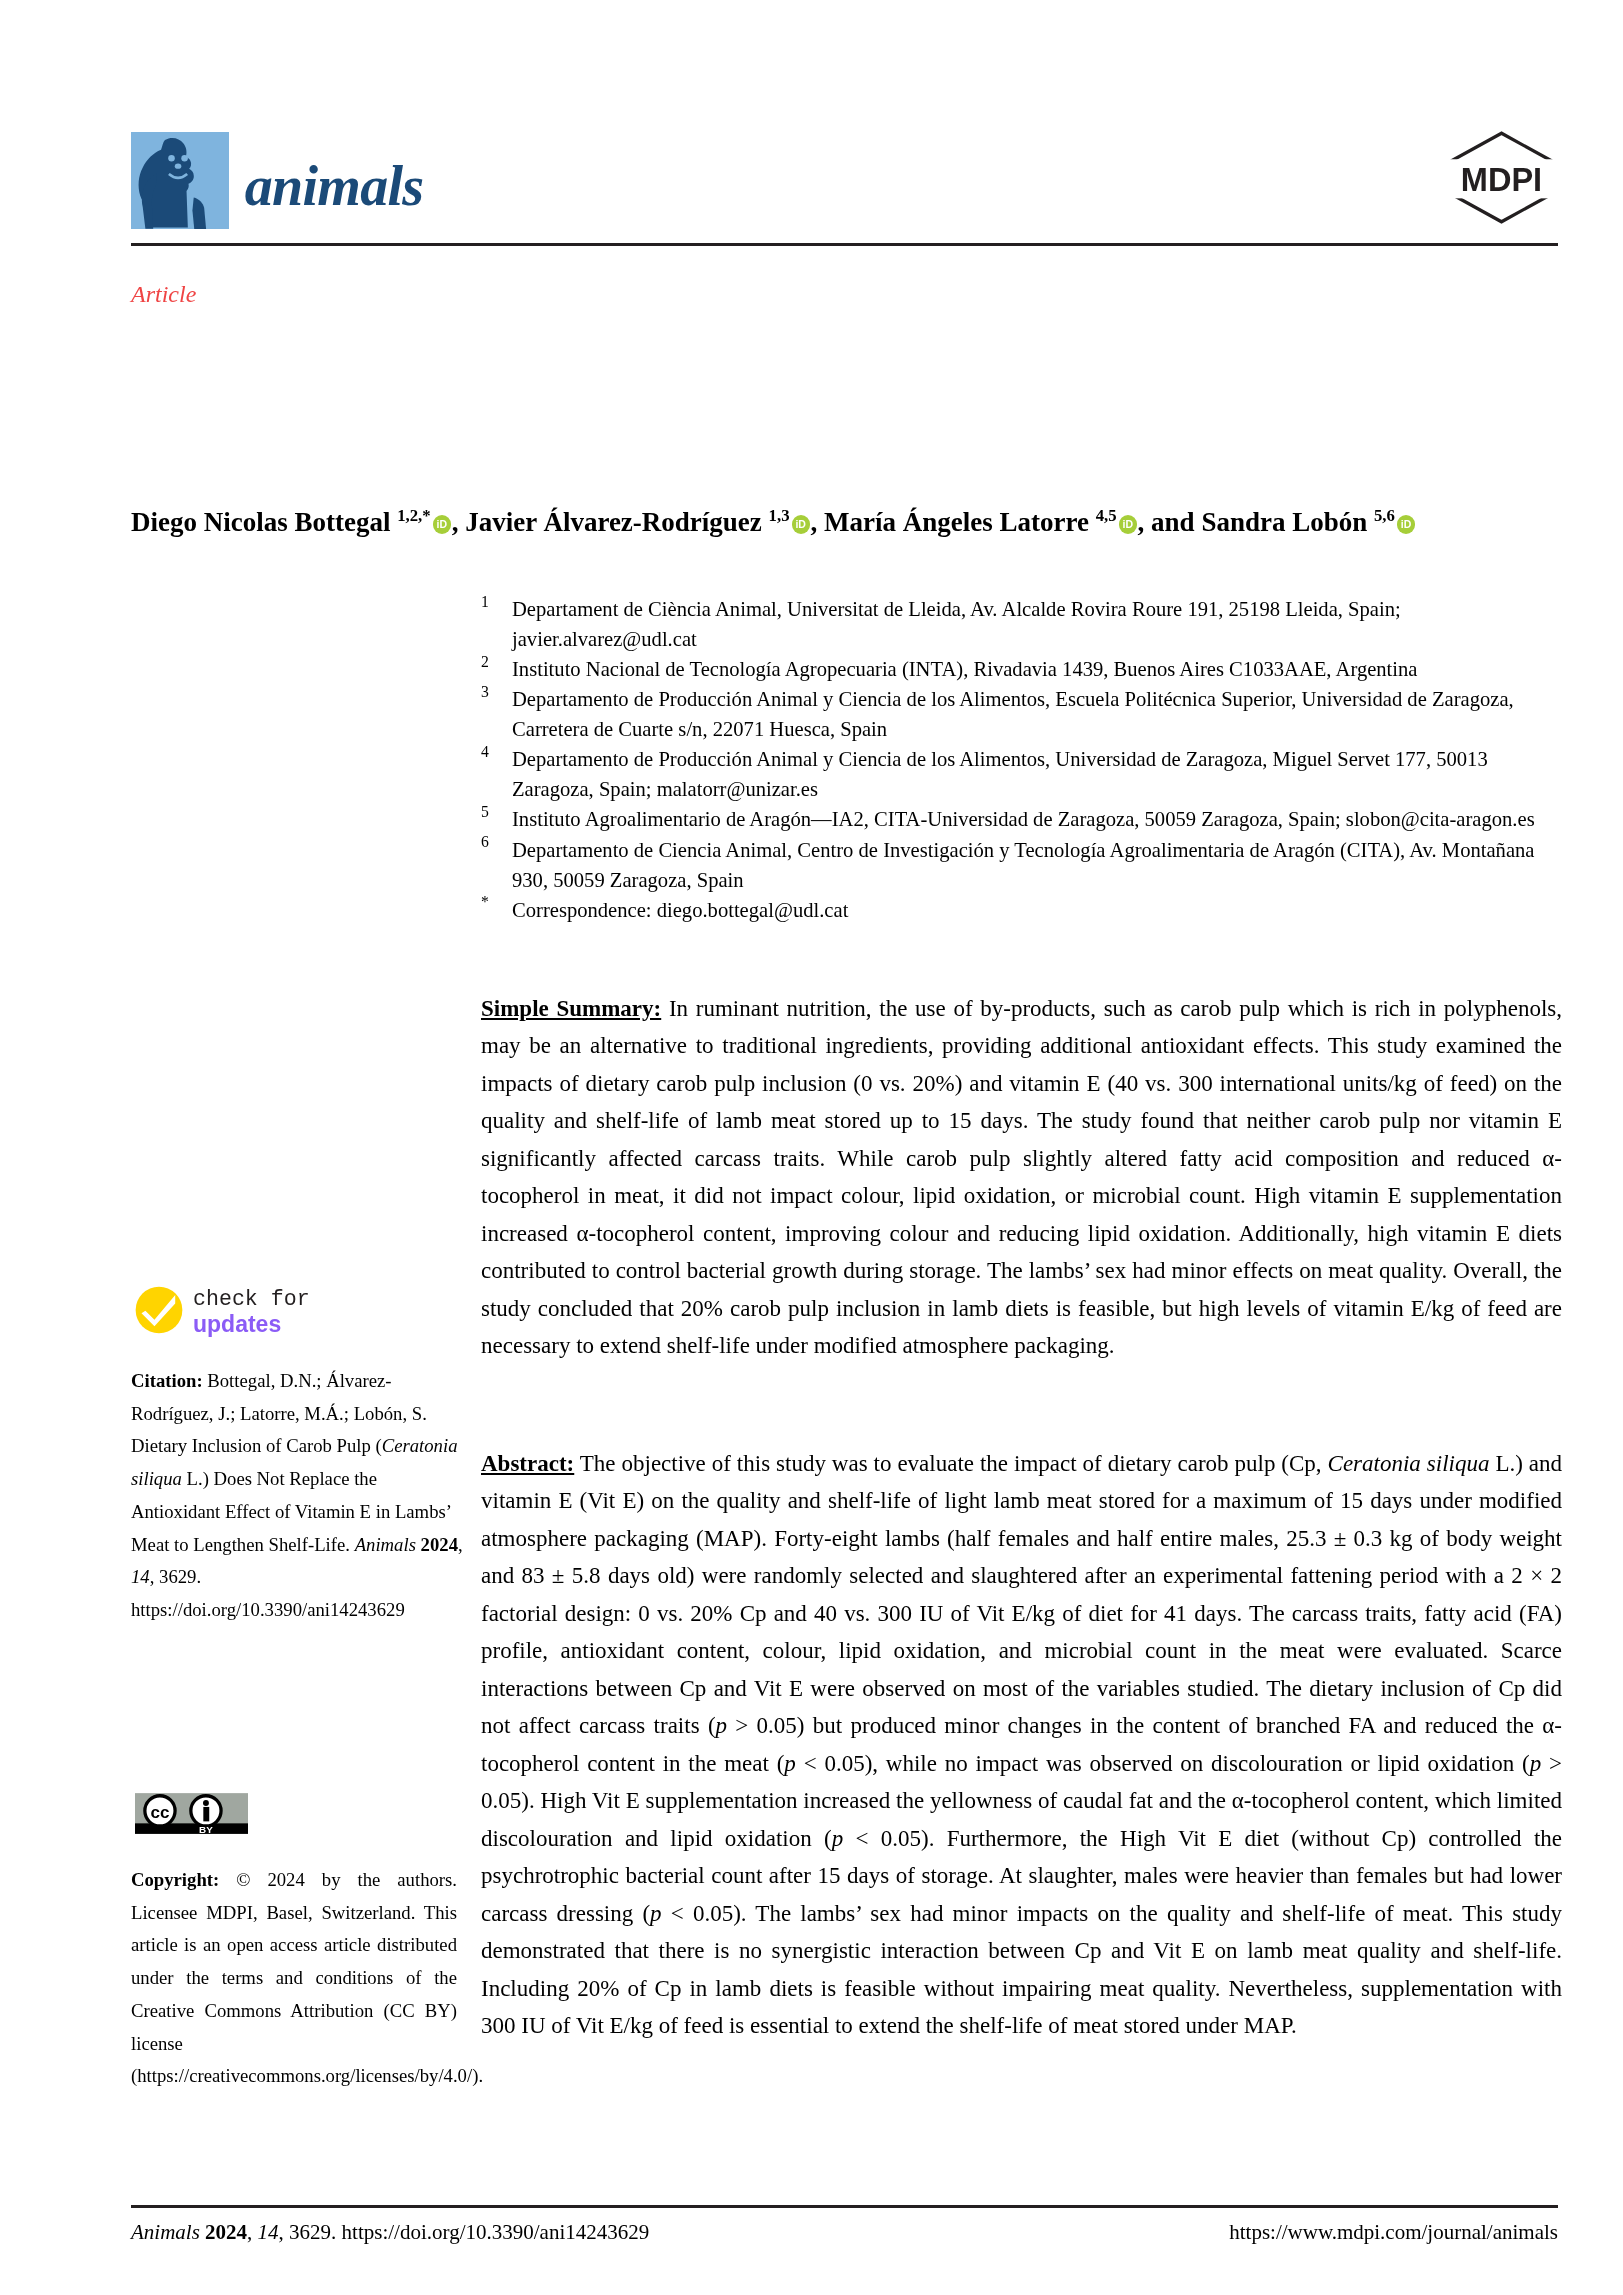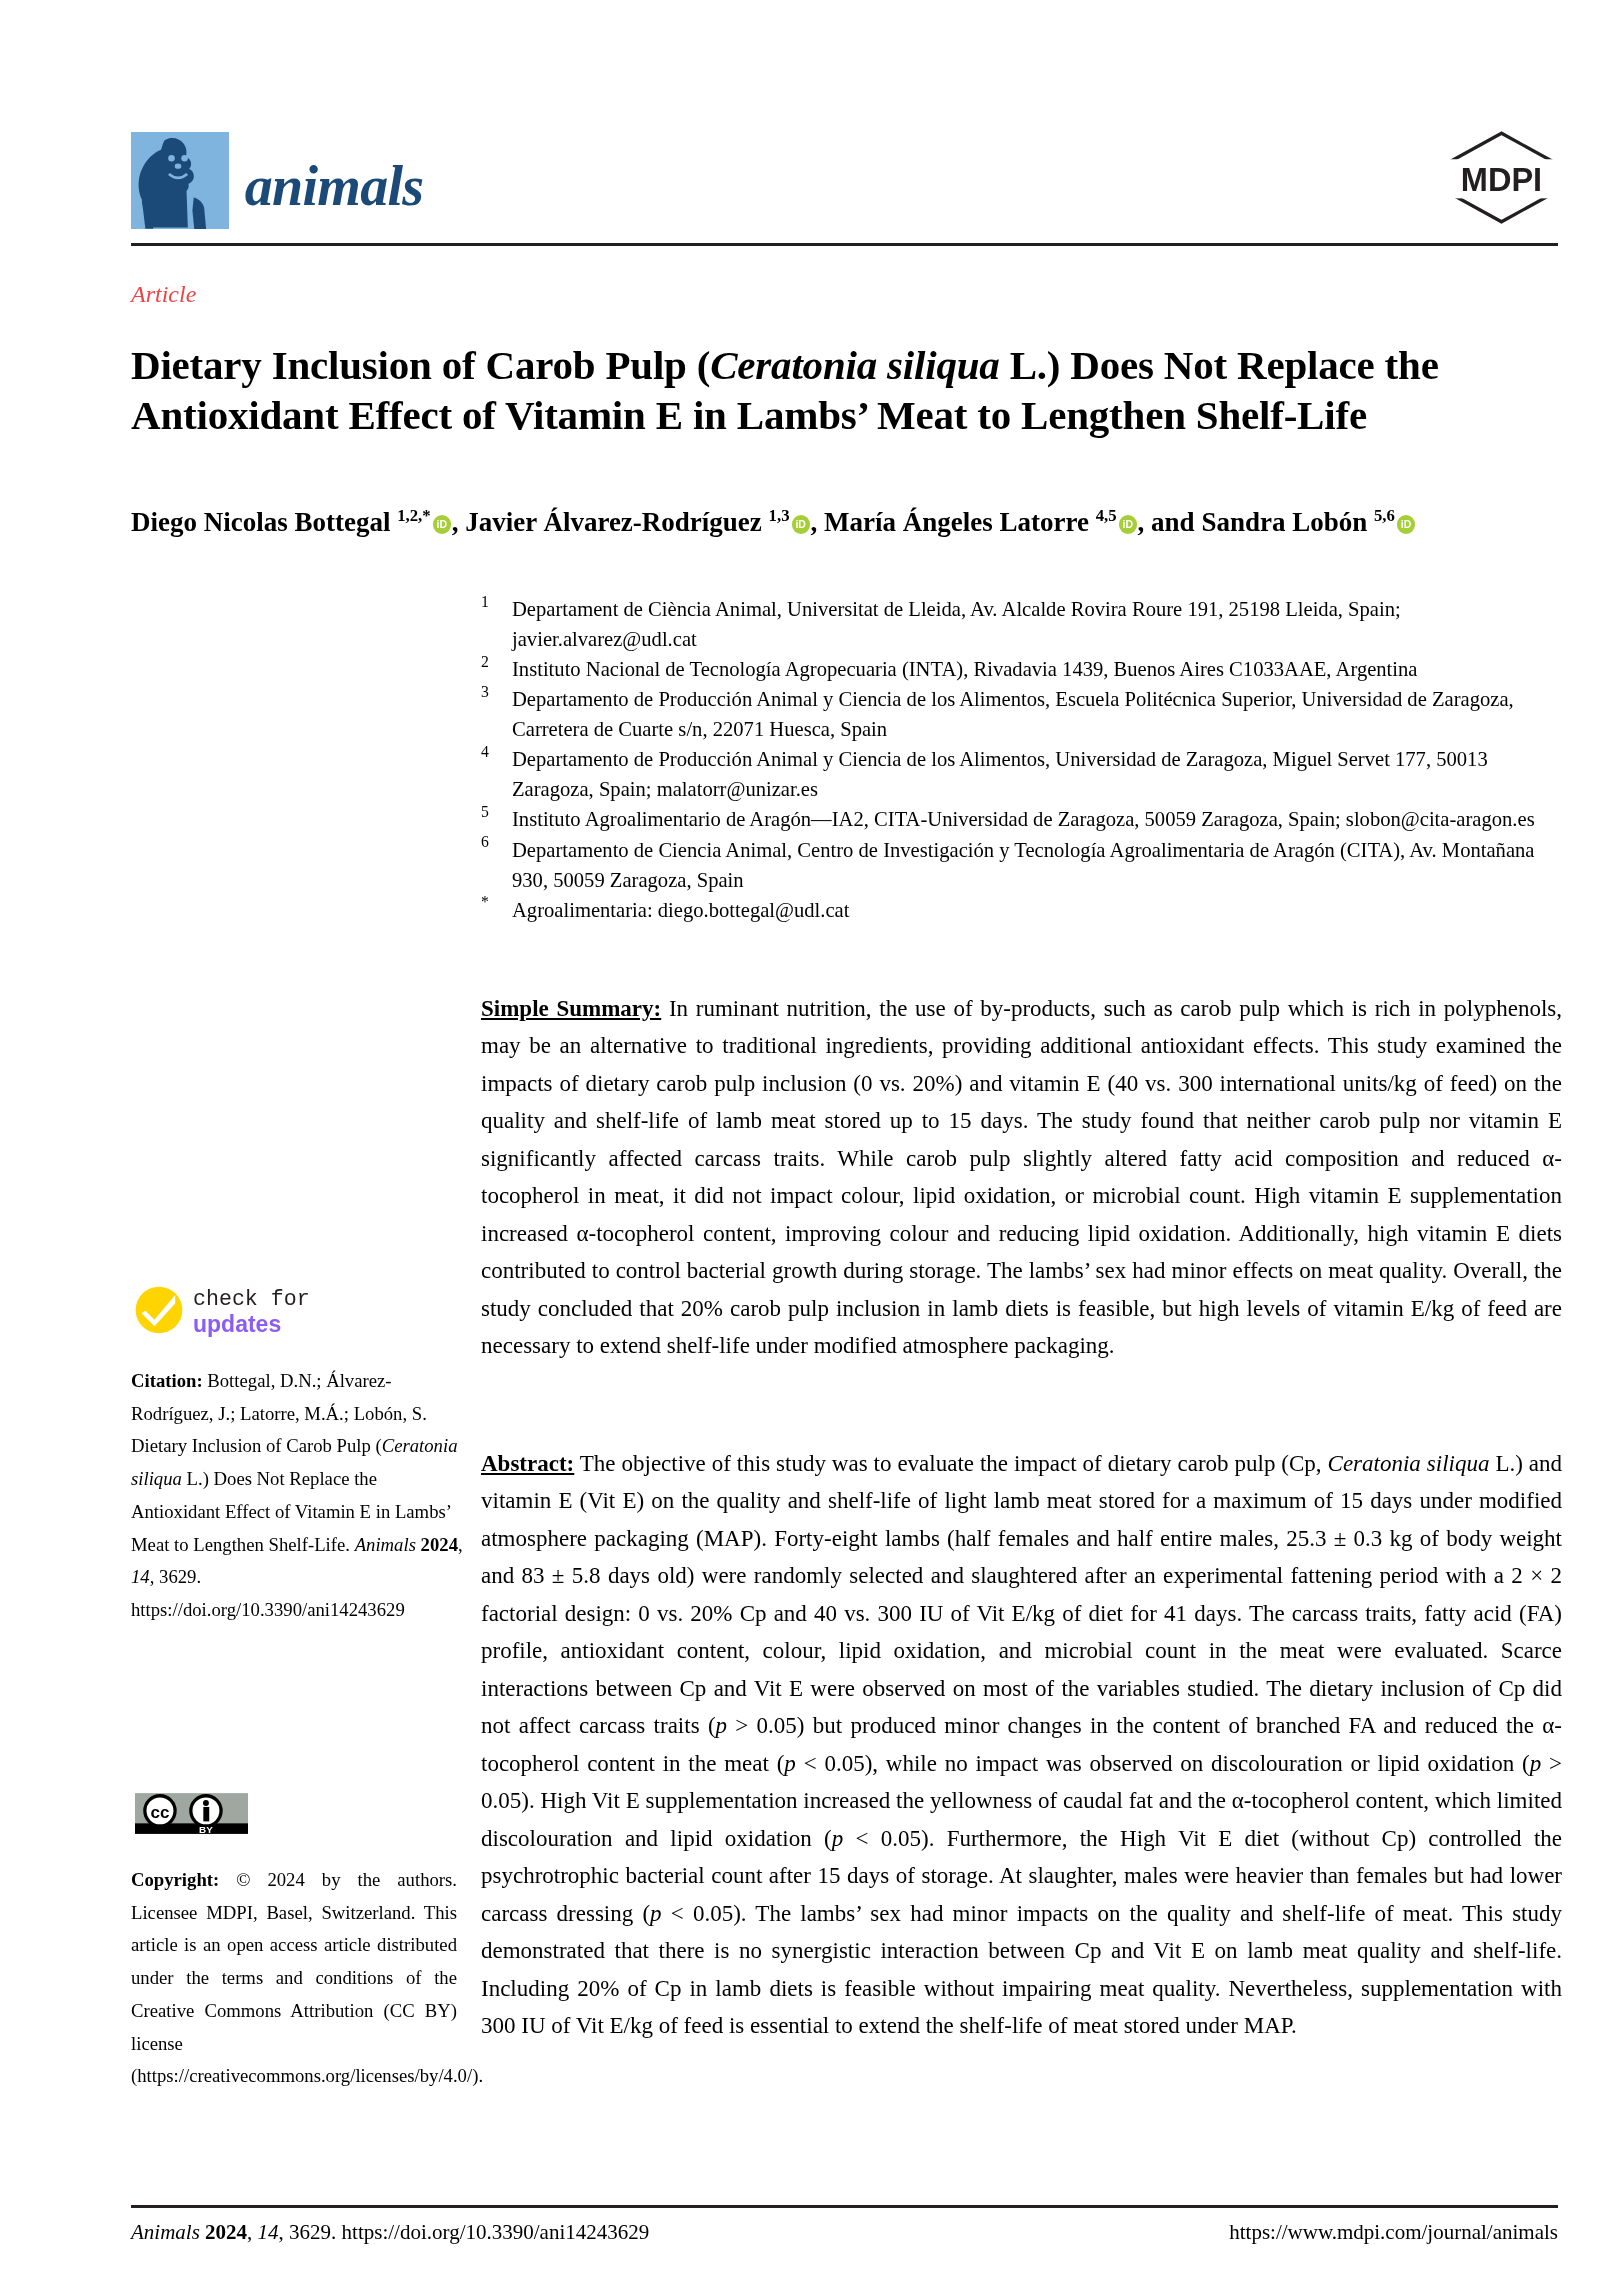--- a/index.html
+++ b/index.html
@@ -153,21 +153,20 @@
         <path fill="none" stroke="#231f20" stroke-width="5" d="M86 8 10 50v52l76 42 76-42V50z"></path>
         <rect fill="#ffffff" x="2" y="48" width="168" height="60"></rect>
         <text x="86" y="96" font-family="Liberation Sans, sans-serif" font-size="50" font-weight="700" fill="#231f20" text-anchor="middle">MDPI</text>
       </svg>
     </div>
   </div>
   <div class="rule-top"></div>
 
   <div class="article-label">Article</div>
 
-  <h1 class="title"><span id="title-slot"><span>Dietary Inclusion of Carob Pulp (</span><i>Ceratonia siliqua</i><span> L.) Does Not Replace the Antioxidant Effect of Vitamin E in Lambs’ Meat to Lengthen Shelf-Life</span></span></h1>
 
   <div class="authors"><span id="authors-slot"><span>Diego Nicolas Bottegal </span><sup>1,2,*</sup><span class="orcid"></span>, <span>Javier Álvarez-Rodríguez </span><sup>1,3</sup><span class="orcid"></span>, <span>María Ángeles Latorre </span><sup>4,5</sup><span class="orcid"></span>, and <span>Sandra Lobón </span><sup>5,6</sup><span class="orcid"></span></span></div>
 
   <div class="affiliations">
     <div id="aff-slot">
         <div class="aff-row">
           <div class="aff-num">1</div>
           <div class="aff-text">Departament de Ciència Animal, Universitat de Lleida, Av. Alcalde Rovira Roure 191, 25198 Lleida, Spain; javier.alvarez@udl.cat</div>
         </div>
         <div class="aff-row">
@@ -185,21 +184,21 @@
         <div class="aff-row">
           <div class="aff-num">5</div>
           <div class="aff-text">Instituto Agroalimentario de Aragón—IA2, CITA-Universidad de Zaragoza, 50059 Zaragoza, Spain; slobon@cita-aragon.es</div>
         </div>
         <div class="aff-row">
           <div class="aff-num">6</div>
           <div class="aff-text">Departamento de Ciencia Animal, Centro de Investigación y Tecnología Agroalimentaria de Aragón (CITA), Av. Montañana 930, 50059 Zaragoza, Spain</div>
         </div>
         <div class="aff-row">
           <div class="aff-num">*</div>
-          <div class="aff-text">Agroalimentaria: diego.bottegal@udl.cat</div>
+          <div class="aff-text">Correspondence: diego.bottegal@udl.cat</div>
         </div>
       </div>
   </div>
 
   <div class="summary">
     <b>Simple Summary:</b><span> In ruminant nutrition, the use of by-products, such as carob pulp which is rich in polyphenols, may be an alternative to traditional ingredients, providing additional antioxidant effects. This study examined the impacts of dietary carob pulp inclusion (0 vs. 20%) and vitamin E (40 vs. 300 international units/kg of feed) on the quality and shelf-life of lamb meat stored up to 15 days. The study found that neither carob pulp nor vitamin E significantly affected carcass traits. While carob pulp slightly altered fatty acid composition and reduced α-tocopherol in meat, it did not impact colour, lipid oxidation, or microbial count. High vitamin E supplementation increased α-tocopherol content, improving colour and reducing lipid oxidation. Additionally, high vitamin E diets contributed to control bacterial growth during storage. The lambs’ sex had minor effects on meat quality. Overall, the study concluded that 20% carob pulp inclusion in lamb diets is feasible, but high levels of vitamin E/kg of feed are necessary to extend shelf-life under modified atmosphere packaging.</span>
   </div>
 
   <div class="abstract">
     <b>Abstract:</b><span> The objective of this study was to evaluate the impact of dietary carob pulp (Cp, </span><i>Ceratonia siliqua</i><span> L.) and vitamin E (Vit E) on the quality and shelf-life of light lamb meat stored for a maximum of 15 days under modified atmosphere packaging (MAP). Forty-eight lambs (half females and half entire males, 25.3 ± 0.3 kg of body weight and 83 ± 5.8 days old) were randomly selected and slaughtered after an experimental fattening period with a 2 × 2 factorial design: 0 vs. 20% Cp and 40 vs. 300 IU of Vit E/kg of diet for 41 days. The carcass traits, fatty acid (FA) profile, antioxidant content, colour, lipid oxidation, and microbial count in the meat were evaluated. Scarce interactions between Cp and Vit E were observed on most of the variables studied. The dietary inclusion of Cp did not affect carcass traits (</span><i>p</i><span> &gt; 0.05) but produced minor changes in the content of branched FA and reduced the α-tocopherol content in the meat (</span><i>p</i><span> &lt; 0.05), while no impact was observed on discolouration or lipid oxidation (</span><i>p</i><span> &gt; 0.05). High Vit E supplementation increased the yellowness of caudal fat and the α-tocopherol content, which limited discolouration and lipid oxidation (</span><i>p</i><span> &lt; 0.05). Furthermore, the High Vit E diet (without Cp) controlled the psychrotrophic bacterial count after 15 days of storage. At slaughter, males were heavier than females but had lower carcass dressing (</span><i>p</i><span> &lt; 0.05). The lambs’ sex had minor impacts on the quality and shelf-life of meat. This study demonstrated that there is no synergistic interaction between Cp and Vit E on lamb meat quality and shelf-life. Including 20% of Cp in lamb diets is feasible without impairing meat quality. Nevertheless, supplementation with 300 IU of Vit E/kg of feed is essential to extend the shelf-life of meat stored under MAP.</span>

